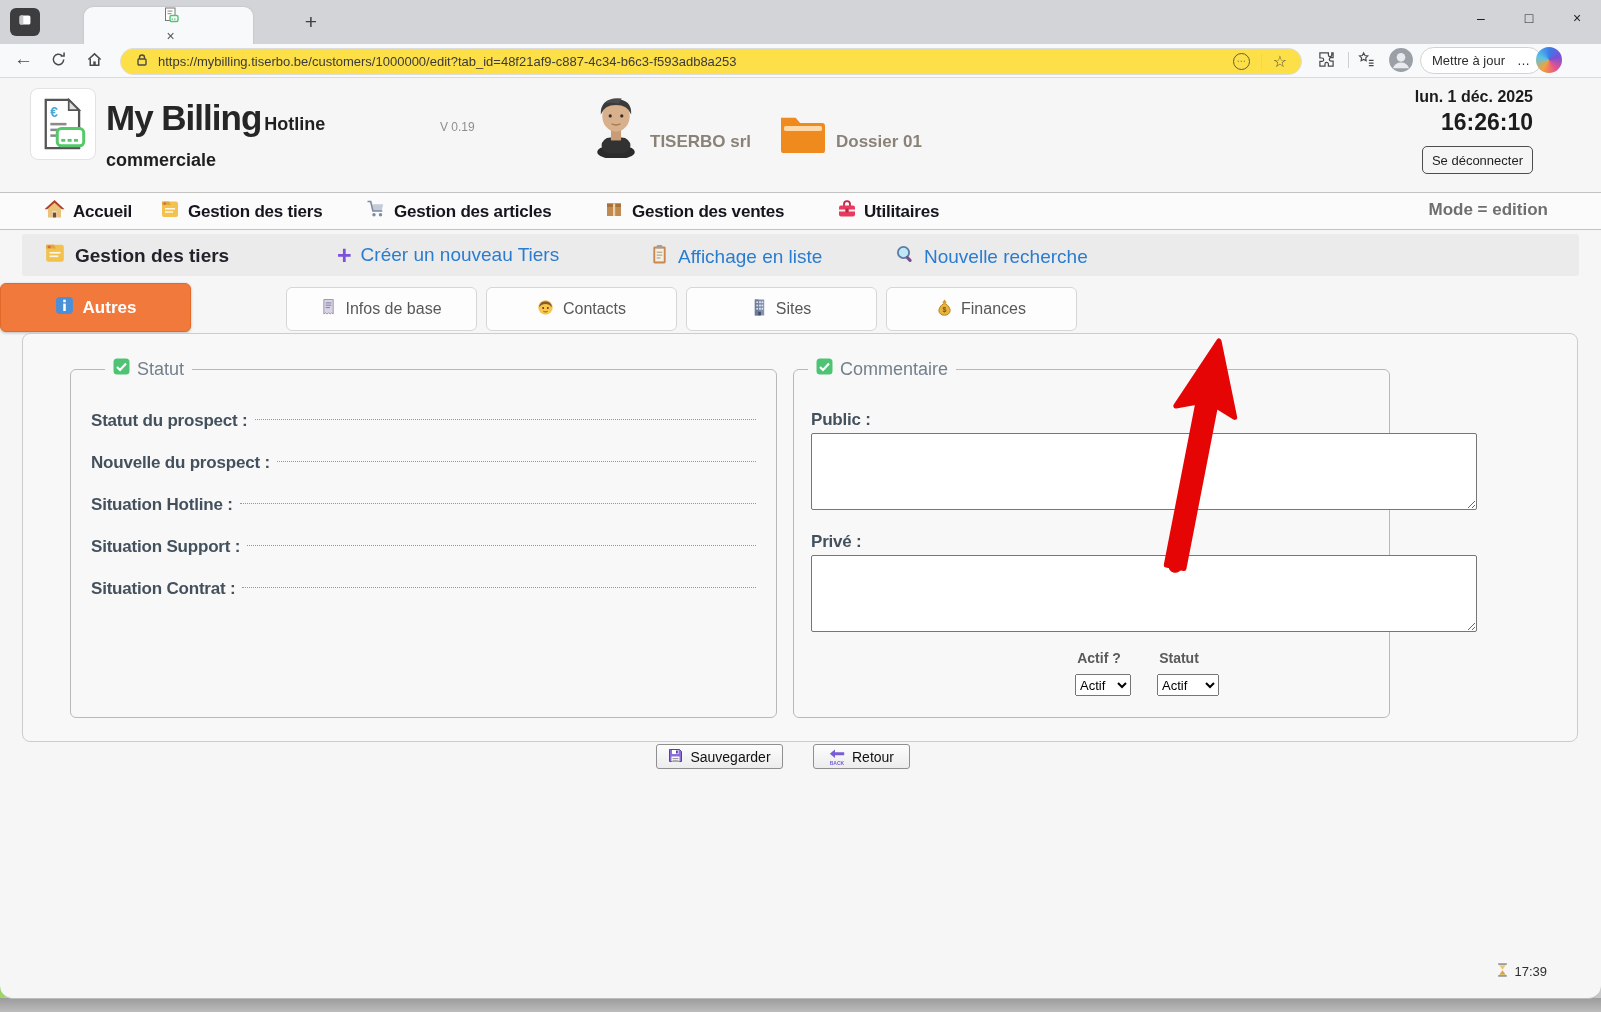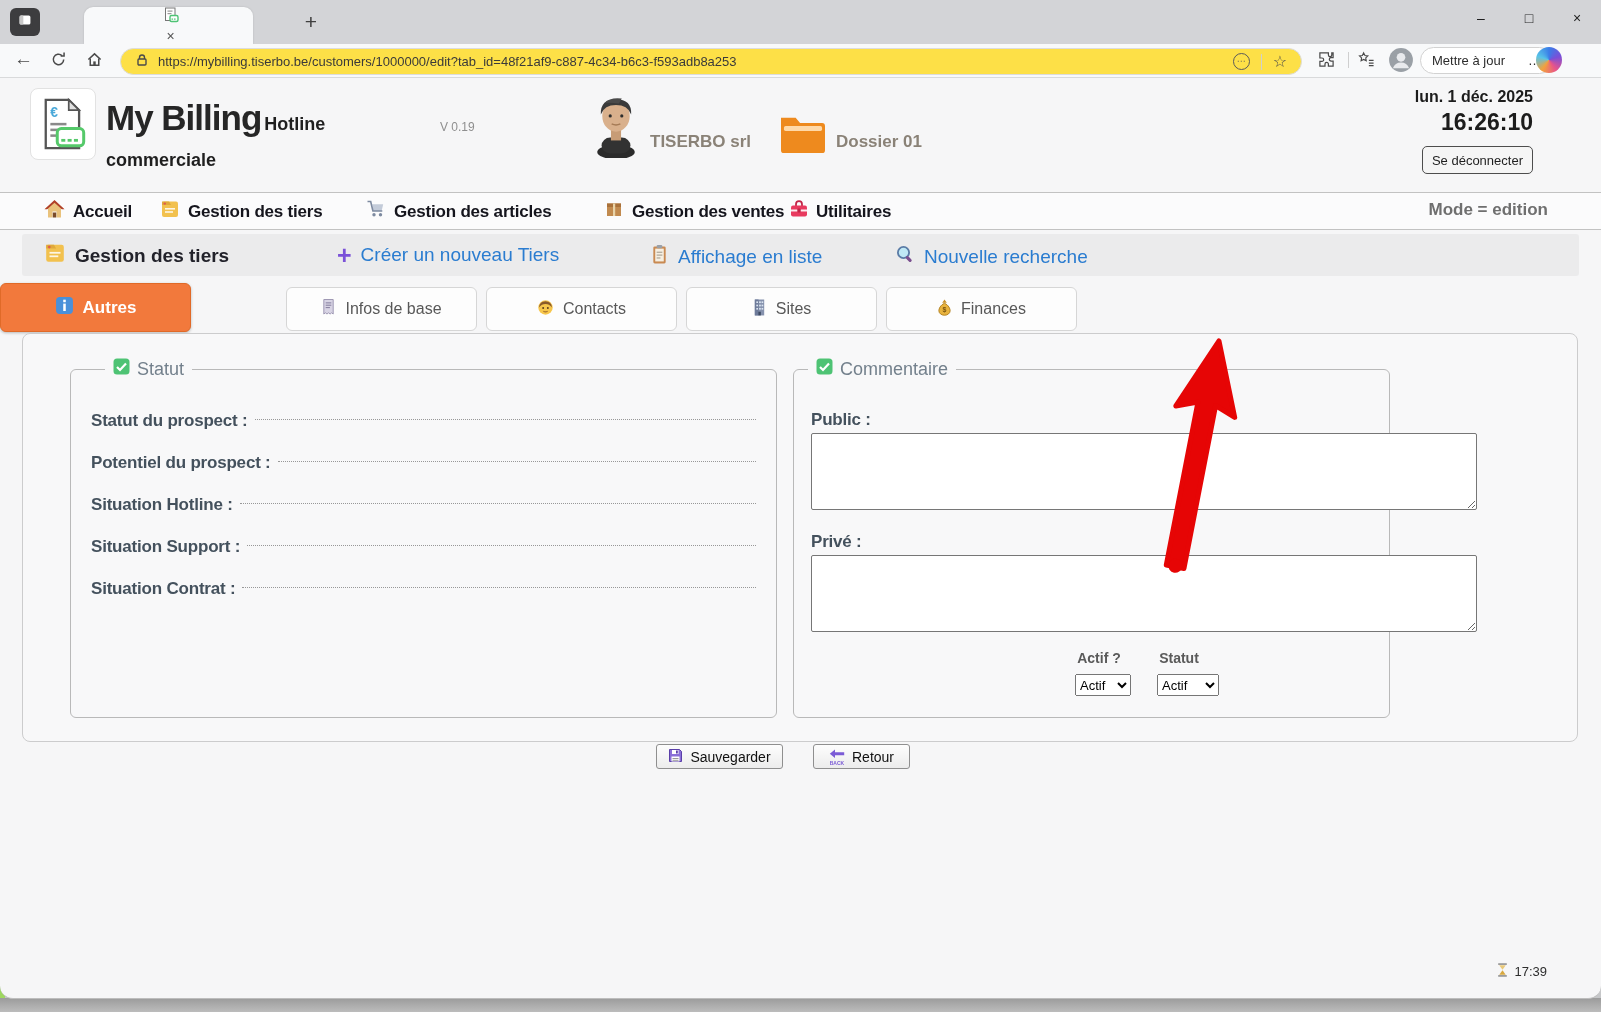--- a/index.html
+++ b/index.html
@@ -20,21 +20,21 @@
   .nav-glyph { font-size:17px; color:#4a4a4a; }
   .back-glyph { left:14px; top:48px; font-size:19px; }
   .url-pill { left:120px; top:48px; width:1182px; height:27px; background:#fde047; border:1px solid #dcdcdc; border-radius:14px; display:flex; align-items:center; padding:0 14px; }
   .url-text { font-size:13px; color:#3a3a3a; margin-left:9px; flex:1; white-space:nowrap; overflow:hidden; }
   .pill-right { display:flex; align-items:center; gap:11px; }
   .circ-ellipsis { width:17px; height:17px; border:1.4px solid #5a5a5a; border-radius:50%; display:flex; align-items:center; justify-content:center; font-size:9px; color:#5a5a5a; line-height:1; }
   .star-glyph { font-size:16px; color:#4a4a4a; }
   .vsep { width:1px; height:16px; background:#cfcfcf; }
   .tb-ico { top:51px; }
   .avatar-circ { left:1388px; top:47px; }
-  .update-pill { left:1420px; top:47px; height:27px; padding:0 11px; background:#fff; border:1px solid #d2d2d2; border-radius:14px; display:flex; align-items:center; gap:23px; font-size:13px; color:#2c2c2c; }
+  .update-pill { left:1420px; top:47px; height:27px; padding:0 11px; background:#fff; border:1px solid #d2d2d2; border-radius:14px; display:flex; align-items:center; gap:12px; font-size:13px; color:#2c2c2c; }
   .copilot { left:1536px; top:47px; width:26px; height:26px; border-radius:50%; background:conic-gradient(#3a7de8,#7a4fd8,#e8548a,#f2a23c,#58c4e8,#3a7de8); }
 
   
   .bottom-strip { left:0; top:998px; width:1601px; height:14px; background:linear-gradient(#9b9b9b,#bcbcbc); }
   .left-sliver { left:0; top:860px; width:5px; height:138px; background:linear-gradient(#8fd0f0,#74c65e,#a0d860); }
   .app-bg { left:0; top:78px; width:1601px; height:921px; background:#f6f6f7; border-radius:0 0 13px 13px; border-bottom:1px solid #bdbdbd;}
 
   
   .logo-box { left:30px; top:88px; width:66px; height:72px; background:#fff; border:1px solid #e2e2e2; border-radius:8px; display:flex; align-items:center; justify-content:center; }
   .title-row { left:106px; top:98px; display:flex; align-items:baseline; gap:3px;justify-content:center; }
@@ -271,21 +271,21 @@
 <div class="abs nav-item" style="left:604px;">
   <span>
     <svg width="20" height="20" viewBox="0 0 20 20">
         <rect x="3" y="4.5" width="14" height="12.5" fill="#c18a4f"></rect>
         <rect x="3" y="4.5" width="14" height="3.5" fill="#a9713a"></rect>
         <rect x="9" y="4.5" width="2.2" height="12.5" fill="#e8d3a8"></rect>
       </svg>
   </span>
   <span>Gestion des ventes</span>
 </div>
-<div class="abs nav-item" style="left:789px;gap:7px;">
+<div class="abs nav-item" style="left:837px;gap:7px;">
   <span>
     <svg width="20" height="20" viewBox="0 0 20 20">
         <path d="M7 7 v-1.8 a3 3 0 0 1 6 0 V7" fill="none" stroke="#c22547" stroke-width="1.8"></path>
         <rect x="2" y="6.5" width="16" height="11" rx="2" fill="#e83a5f"></rect>
         <rect x="2" y="10.5" width="16" height="2" fill="#fff" opacity=".9"></rect>
         <rect x="8.3" y="9.5" width="3.4" height="4" rx="1" fill="#c22547"></rect>
       </svg>
   </span>
   <span>Utilitaires</span>
 </div>
@@ -406,21 +406,21 @@
           <path d="M4 9 l3 3 6 -6.5" fill="none" stroke="#fff" stroke-width="2.2"></path>
         </svg>
     </span>
     <span>Statut</span>
   </legend>
   <div class="f-row">
       <span class="f-label">Statut du prospect :</span>
       <span class="leader"></span>
     </div>
   <div class="f-row">
-      <span class="f-label">Potentiel du prospect :</span>
+      <span class="f-label">Nouvelle du prospect :</span>
       <span class="leader"></span>
     </div>
   <div class="f-row">
       <span class="f-label">Situation Hotline :</span>
       <span class="leader"></span>
     </div>
   <div class="f-row">
       <span class="f-label">Situation Support :</span>
       <span class="leader"></span>
     </div>

